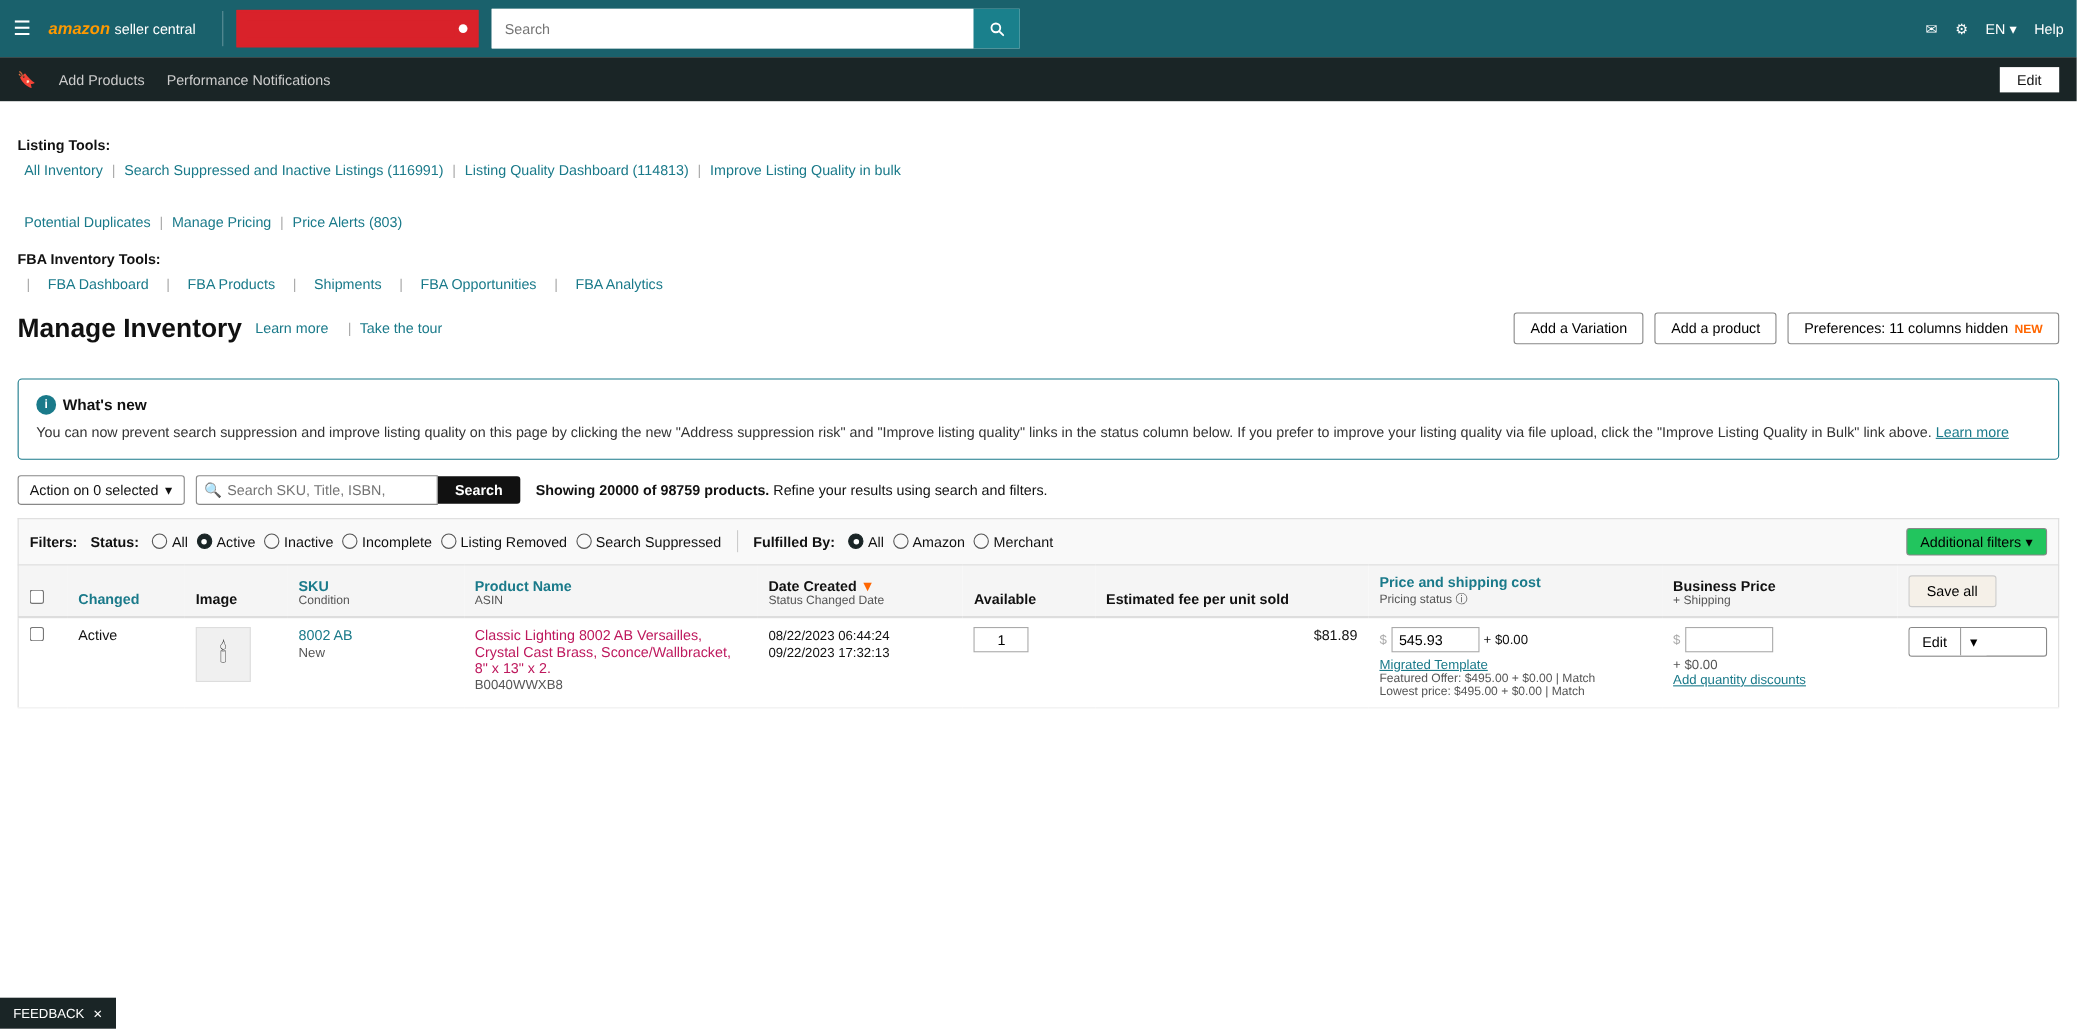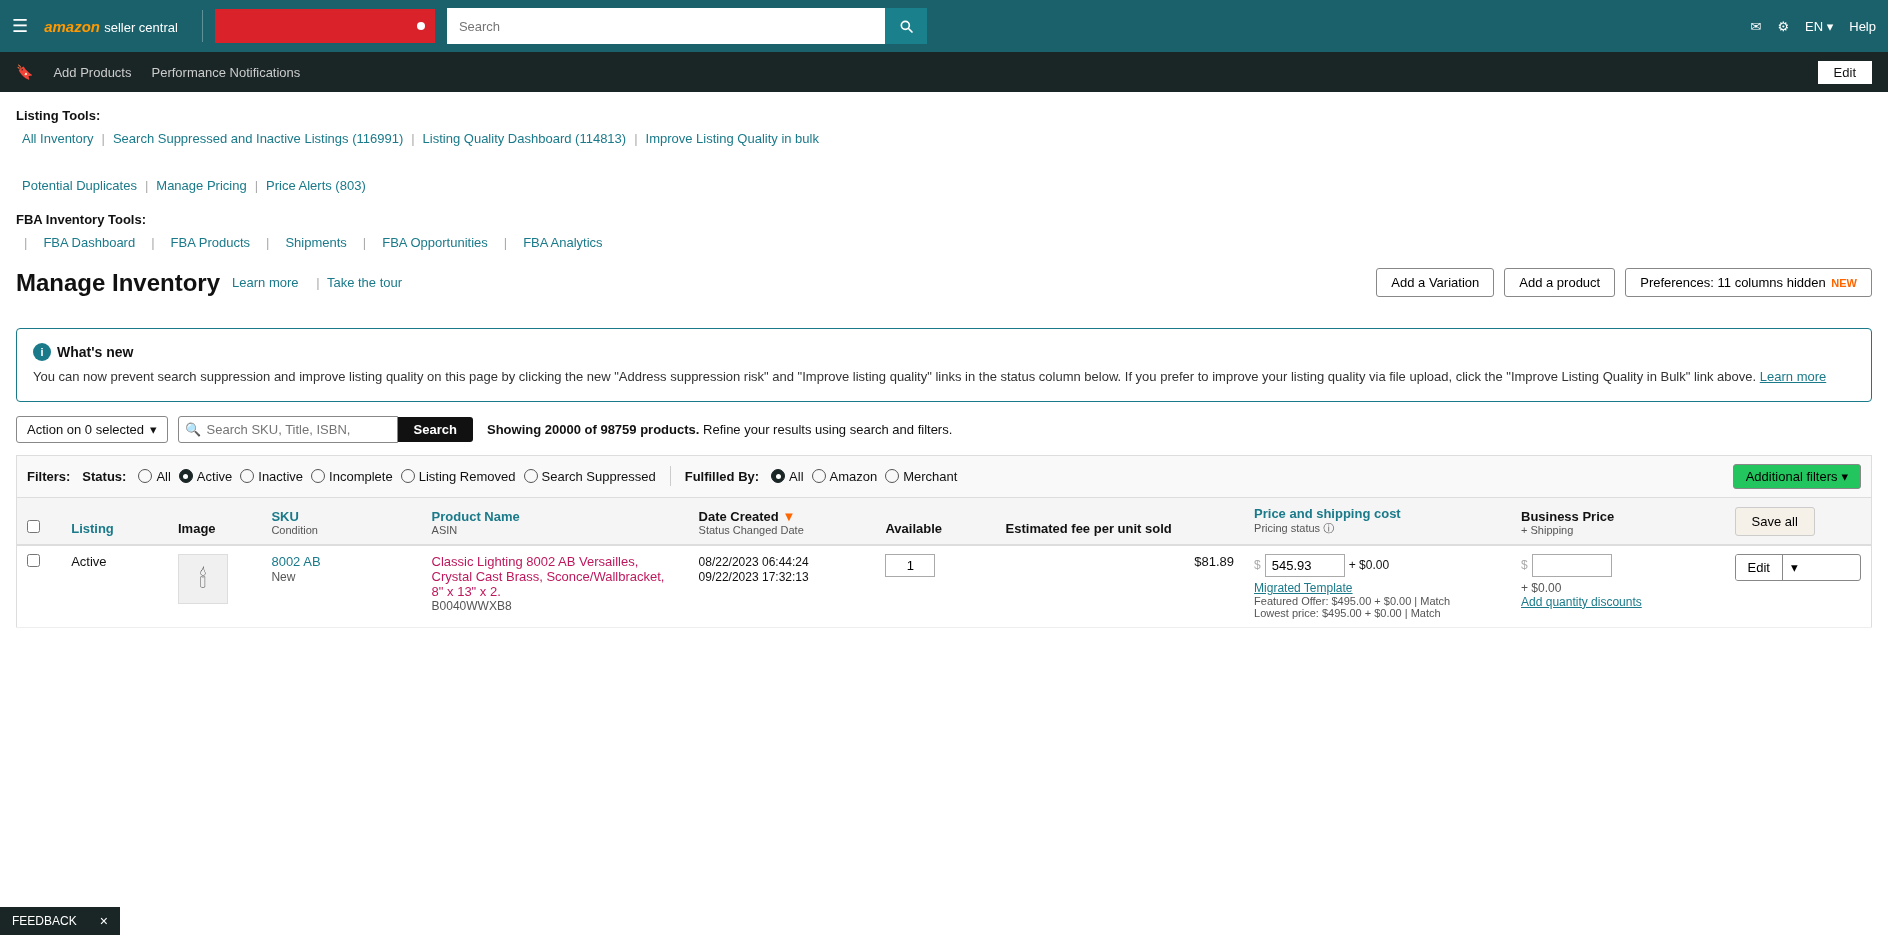--- a/index.html
+++ b/index.html
@@ -80,21 +80,21 @@
       margin-left: auto;
       background: #fff;
       color: #111;
       border: none;
       padding: 4px 16px;
       cursor: pointer;
       font-size: 13px;
     }
 
     
-    .content { padding: 12px 16px; }
+    .content { padding: 28px 16px; }
 
     
     .listing-tools { margin-bottom: 10px; line-height: 1.8; }
     .listing-tools-label { font-weight: bold; color: #111; font-size: 13px; }
     .listing-tools a { color: #1a7a8a; text-decoration: none; font-size: 13px; margin: 0 6px; }
     .listing-tools .separator { color: #aaa; margin: 0 2px; }
     .listing-tools-row { display: flex; flex-wrap: wrap; }
 
     
     .fba-tools { margin-bottom: 14px; line-height: 1.8; }
@@ -291,21 +291,21 @@
     .feedback-bar {
       position: fixed;
       bottom: 0;
       left: 0;
       background: #1a2526;
       color: #fff;
       padding: 6px 12px;
       font-size: 12px;
       display: flex;
       align-items: center;
-      gap: 23px;
+      gap: 8px;
       z-index: 100;
     }
     .feedback-close { cursor: pointer; color: #fff; font-size: 14px; }
   </style>
 </head>
 <body>
 
 <div class="top-nav">
   <span class="hamburger">☰</span>
   <div class="logo-area">
@@ -488,21 +488,21 @@
     </button>
   </div>
 
   <table class="inventory-table">
     <thead>
       <tr>
         <th class="col-check">
           <input type="checkbox" style="">
         </th>
         <th class="col-status teal">
-          <span>Listing</span>
+          <span>Changed</span>
         </th>
         <th class="col-image">
           <span>Image</span>
         </th>
         <th class="col-sku teal">
           <span>SKU</span>
           <span class="th-sub">Condition</span>
         </th>
         <th class="col-name teal">
           <span>Product Name</span>

